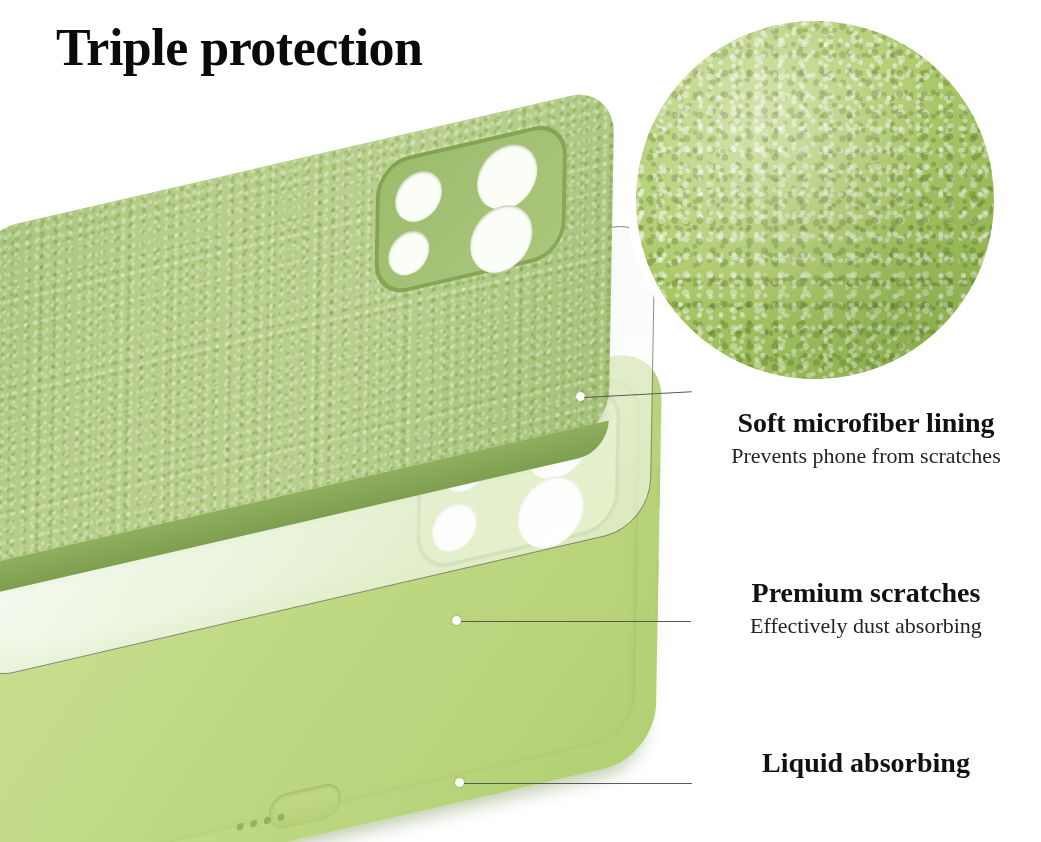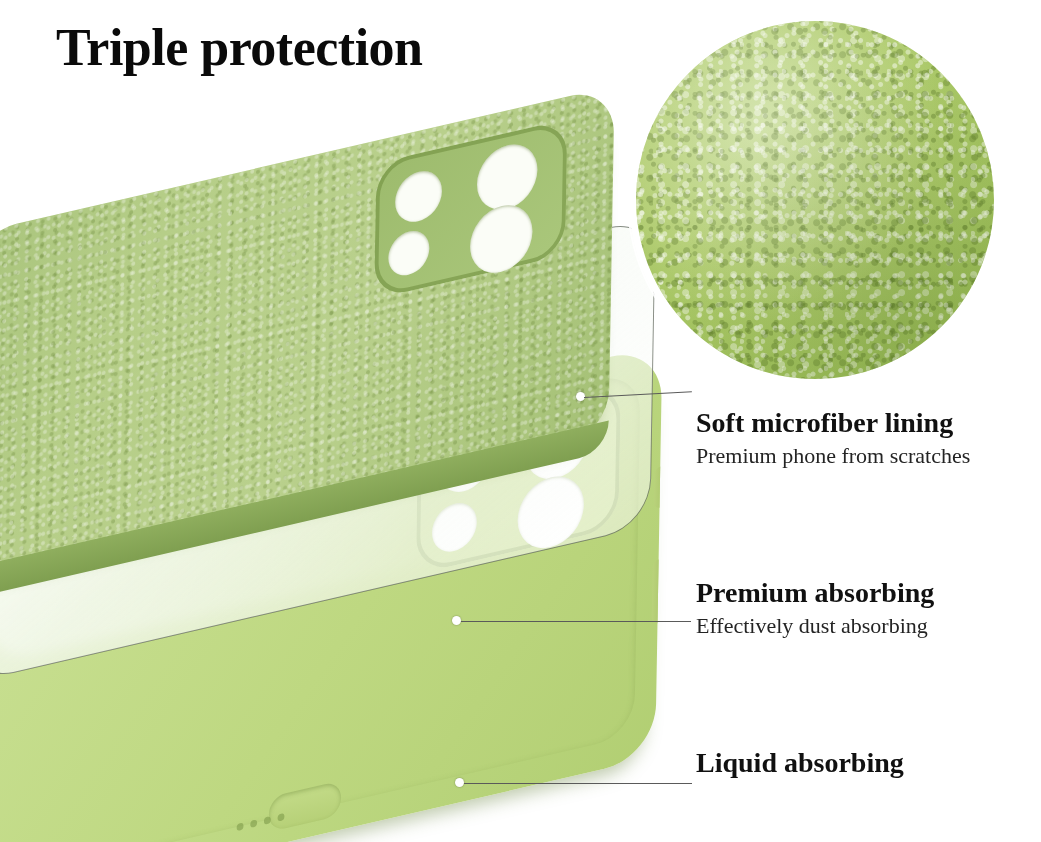--- a/index.html
+++ b/index.html
@@ -3,21 +3,21 @@
 <meta charset="utf-8">
 <style>
   html,body{margin:0;padding:0;}
   body{
     width:1041px;height:842px;
     background:#ffffff;
     font-family:"Liberation Serif",serif;
     overflow:hidden;
     position:relative;
   }
-  #stage{position:absolute;inset:0;width:1041px;height:724px;}
+  #stage{position:absolute;inset:0;width:1041px;height:724px;text-align:center;}
 
   
   .page-title{
     position:absolute;left:56px;top:18px;
     font-family:"Liberation Serif",serif;
     font-weight:700;
     font-size:52px;
     letter-spacing:-0.5px;
     color:#0a0a0a;
     white-space:nowrap;
@@ -270,25 +270,25 @@
   <div class="leader" style="left:584px;top:397px;width:108px;transform:rotate(-3deg);"></div>
 
   <div class="dot" style="left:452px;top:616px;"></div>
   <div class="leader" style="left:461px;top:621px;width:230px;"></div>
 
   <div class="dot" style="left:455px;top:778px;"></div>
   <div class="leader" style="left:464px;top:783px;width:228px;"></div>
 
   <div class="feature" id="feature-0">
     <div class="f-title">Soft microfiber lining</div>
-    <div class="f-sub">Premium phone from scratches</div>
+    <div class="f-sub">Prevents phone from scratches</div>
   </div>
 
   <div class="feature" id="feature-1">
-    <div class="f-title">Premium absorbing</div>
+    <div class="f-title">Premium scratches</div>
     <div class="f-sub">Effectively dust absorbing</div>
   </div>
 
   <div class="feature" id="feature-2">
     <div class="f-title">Liquid absorbing</div>
   </div>
 
 </div>
 
 </body></html>

